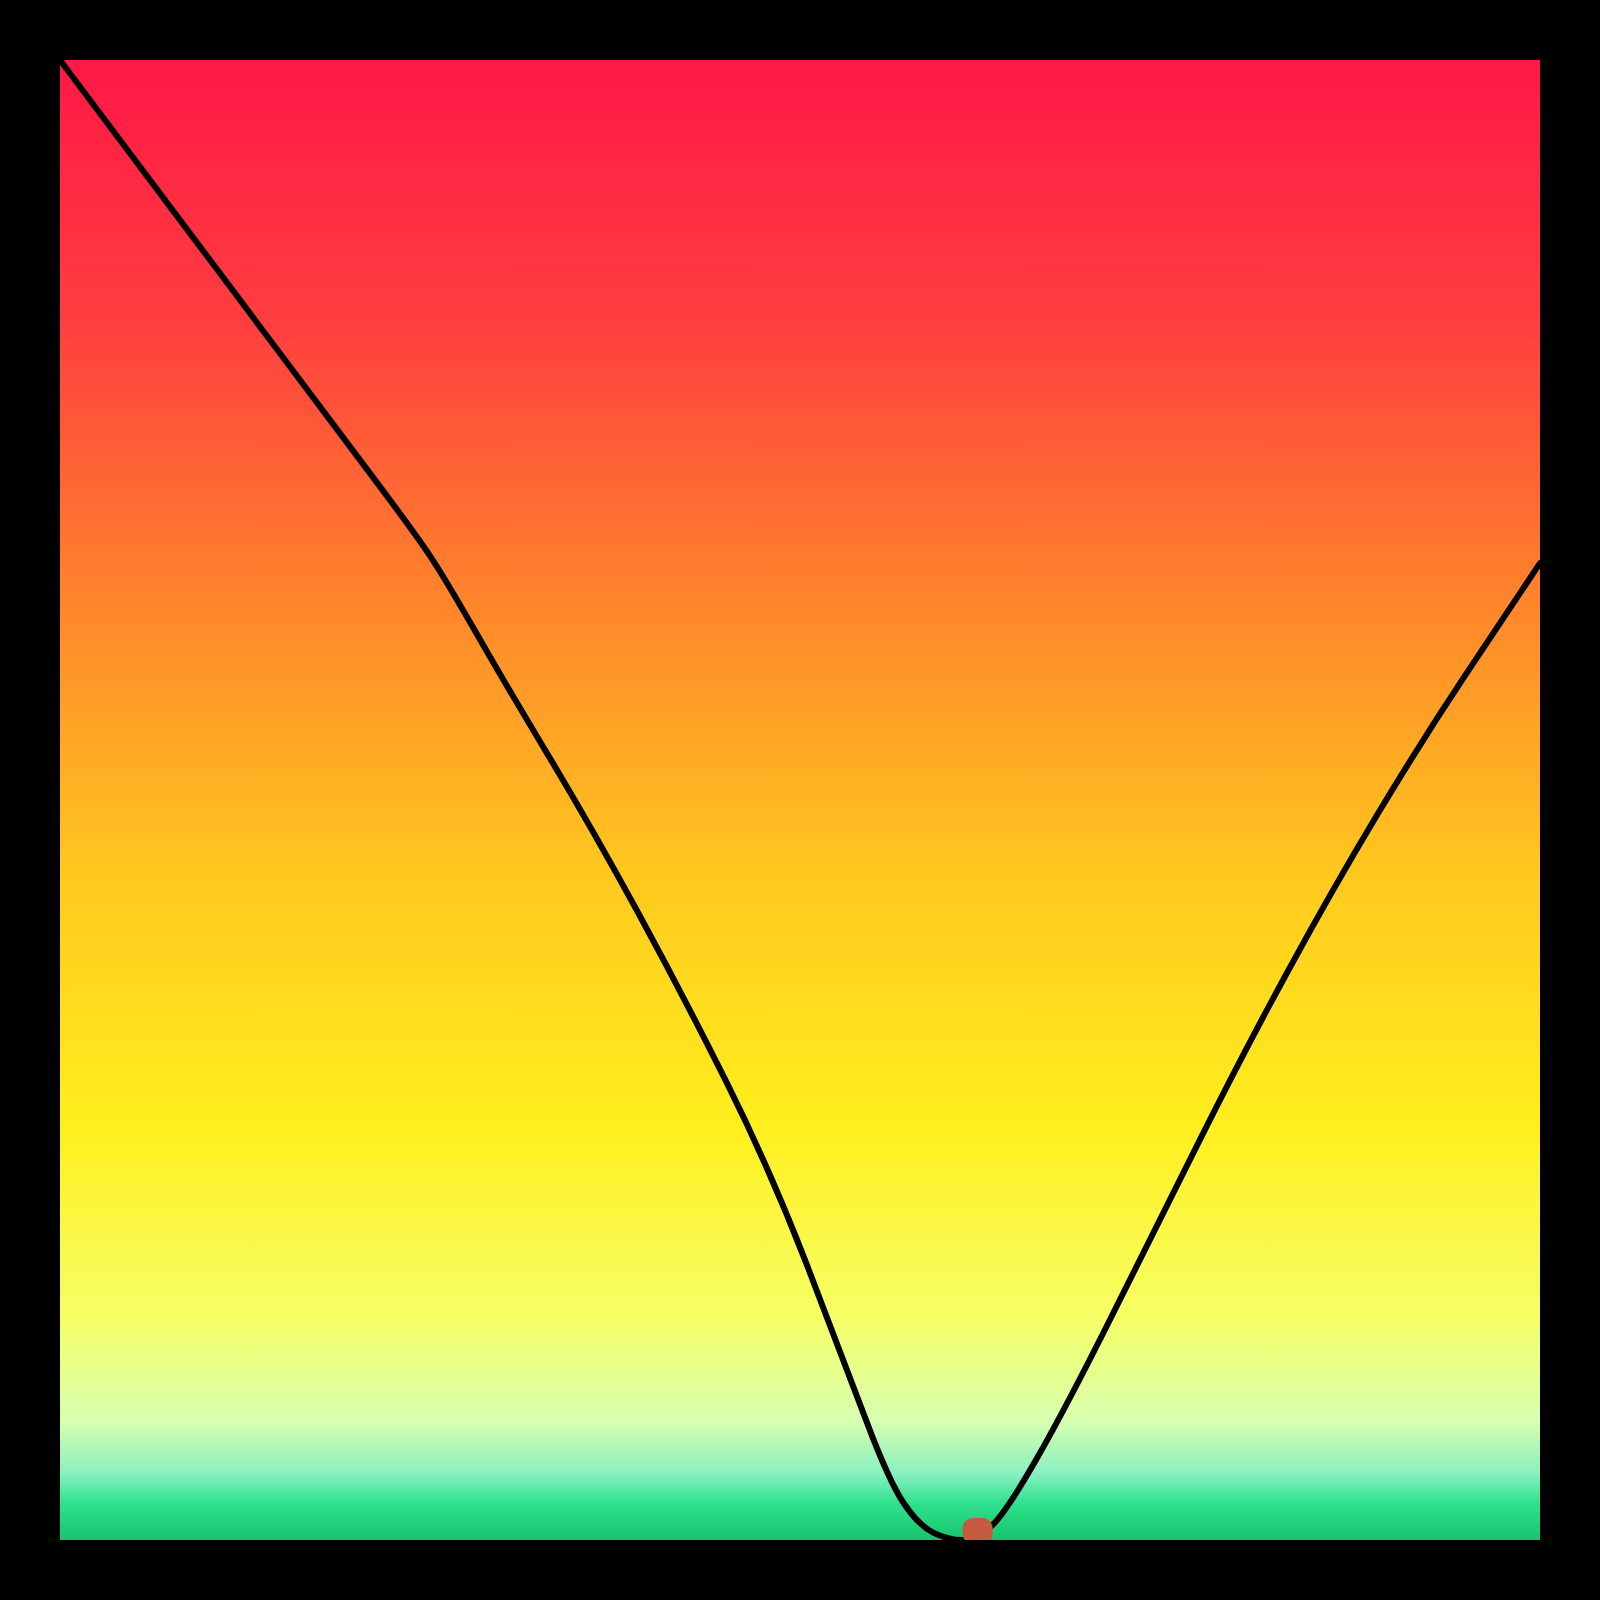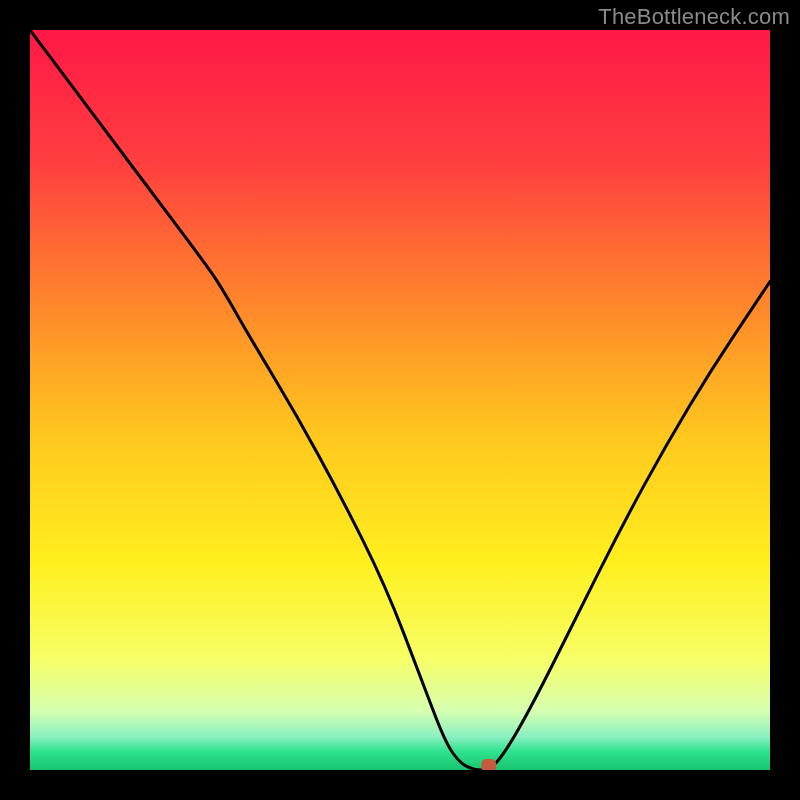--- a/index.html
+++ b/index.html
@@ -38,21 +38,20 @@
     font-size: 22px;
     letter-spacing: 0.2px;
     user-select: none;
   }
 </style>
 </head>
 <body>
 
 <div class="frame">
 
-  <div class="watermark">TheBottleneck.com</div>
 
   <div class="plot">
     <svg viewBox="0 0 740 740" preserveAspectRatio="none">
       <defs>
         <linearGradient id="bg-grad" x1="0" y1="0" x2="0" y2="1">
         <stop offset="0%" stop-color="#ff1846"></stop>
             <stop offset="18%" stop-color="#ff3f3f"></stop>
             <stop offset="38%" stop-color="#ff8a2a"></stop>
             <stop offset="55.00000000000001%" stop-color="#ffc81e"></stop>
             <stop offset="72%" stop-color="#ffef1e"></stop>

